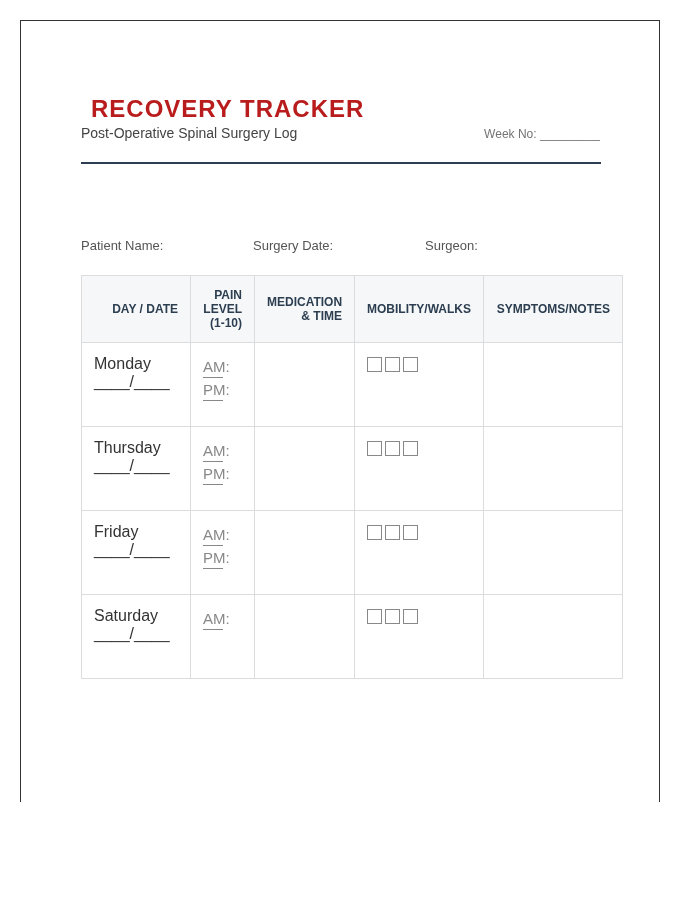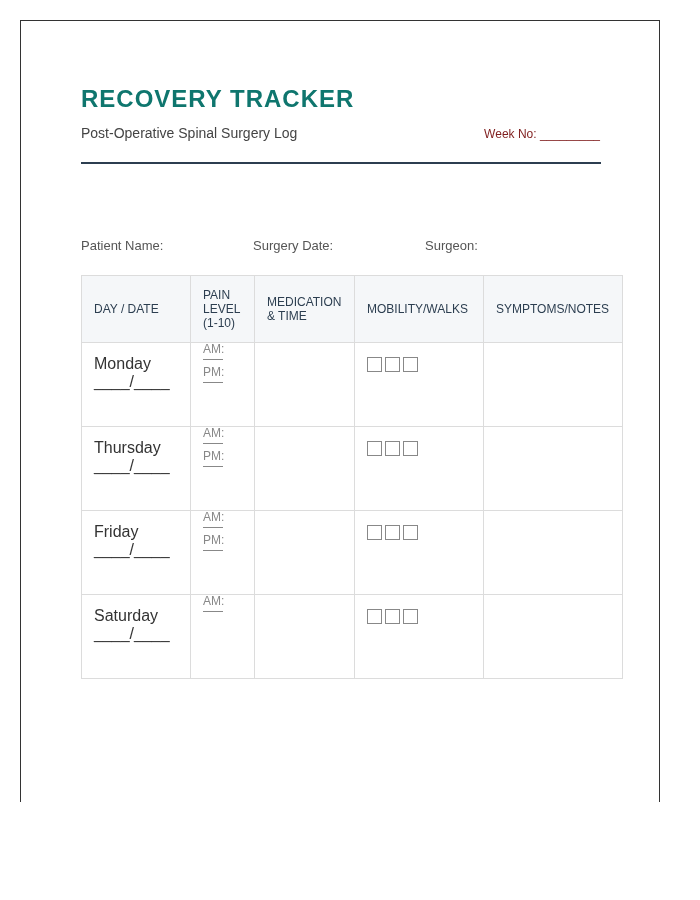--- a/index.html
+++ b/index.html
@@ -1,39 +1,39 @@
 <!DOCTYPE html>
 <html><head>
 <meta charset="utf-8">
 <style>
   html, body { margin: 0; padding: 0; background: #ffffff; }
   body { width: 700px; height: 900px; position: relative; overflow: hidden;
          font-family: "Liberation Sans", sans-serif; color: #2c3e50; }
   .viewport { position: absolute; left: 0; top: 0; width: 700px; height: 802px; overflow: hidden; }
   .page { position: absolute; left: 20px; top: 20px; width: 640px; height: 1100px;
           border: 1px solid #333; background: #fff; box-sizing: border-box; }
-  .title { position: absolute; left: 60px; top: 64px; margin: 0; font-size: 24px; font-weight: bold;
-           letter-spacing: 1px; color: #0f766e; }
+  .title { position: absolute; left: 60px; top: 64px; margin: 10px; font-size: 24px; font-weight: bold;
+           letter-spacing: 1px; color: #b91c1c; }
   .subtitle { position: absolute; left: 60px; top: 104px; font-size: 14px; color: #444; }
-  .week { position: absolute; right: 59px; top: 106px; font-size: 12px; color: #7f1d1d; margin-left: 24px; }
+  .week { position: absolute; right: 59px; top: 106px; font-size: 12px; color: #737373; margin-left: 24px; }
   .rule { position: absolute; left: 60px; top: 141px; width: 520px; height: 2px; background: #2c3e50; }
   .info { position: absolute; top: 182px; font-size: 13px; color: #555; margin-top: 35px; }
   .info .line { display: block; margin-top: 8px; color: #555; white-space: nowrap; overflow: hidden; }
   .info .sub { display: block; height: 1px; background: #e3e3e3; margin-top: 5px; }
   .info1 { left: 60px; width: 152px; }
   .info2 { left: 232px; width: 152px; }
   .info3 { left: 404px; width: 181px; }
   table { position: absolute; left: 60px; top: 254px; width: 541px; border-collapse: collapse; table-layout: fixed; }
   th, td { border: 1px solid #dcdcdc; vertical-align: top; }
-  th { background: #f5f7f9; height: 66px; font-size: 12px; font-weight: normal; color: #2c3e50;
-       text-align: left; vertical-align: middle; padding: 0 12px; line-height: 14px; }
+  th { background: #f5f7f9; height: 66px; font-size: 12px; font-weight: bold; color: #2c3e50;
+       text-align: right; vertical-align: middle; padding: 0 12px; line-height: 14px; }
   td { height: 83px; padding: 0 12px; }
   .dayname { font-size: 16px; color: #333; margin-top: 12px; line-height: 18px; }
   .daydate { font-size: 16px; color: #333; line-height: 18px; }
-  .pain { font-size: 12px; color: #888; line-height: 12px; }
+  .pain { font-size: 15px; color: #888; margin-top: 18px; line-height: 12px; }
   .pain .lbl { display: block; }
   .pain .blank { display: block; width: 20px; border-bottom: 1px solid #888; height: 4px; margin-bottom: 6px; }
   .boxes { margin-top: 14px; display: flex; gap: 3px; }
   .box { width: 15px; height: 15px; border: 1px solid #888; box-sizing: border-box; }
 </style>
 </head>
 <body>
 
 <div class="viewport">
   <div class="page">

